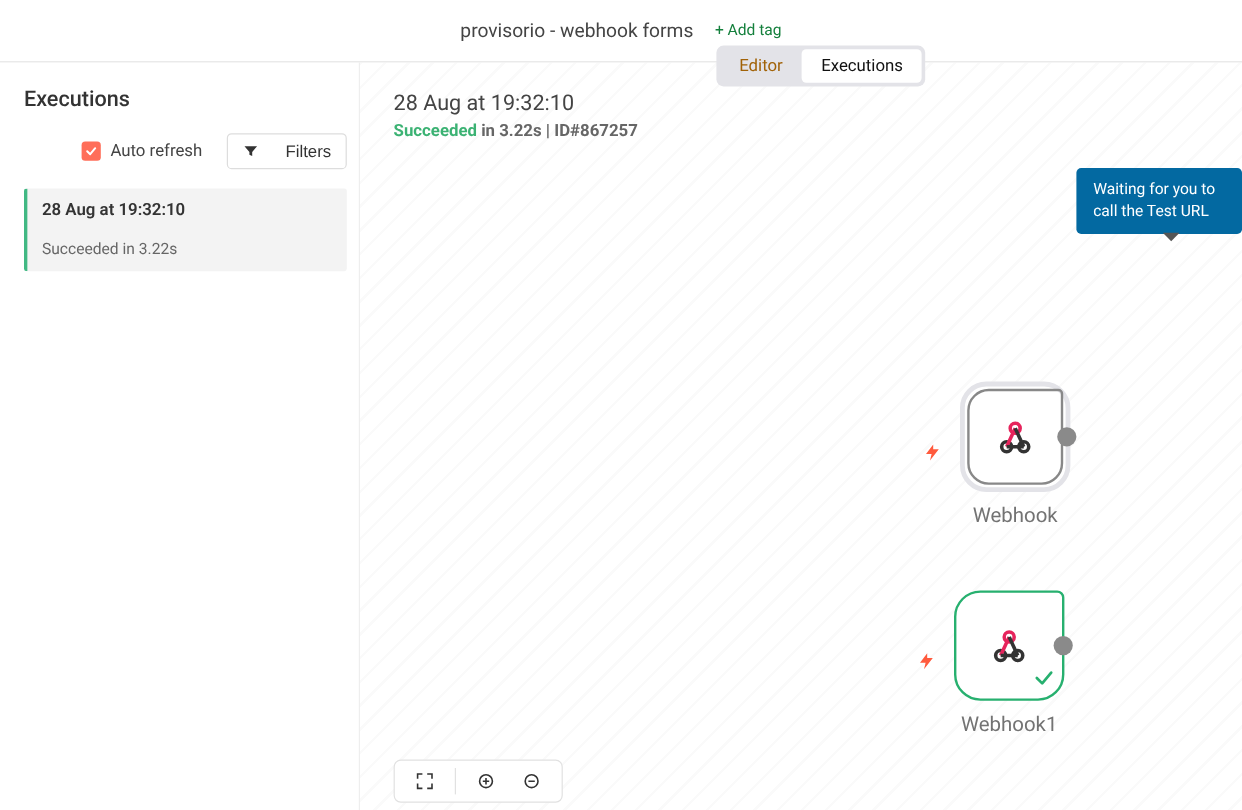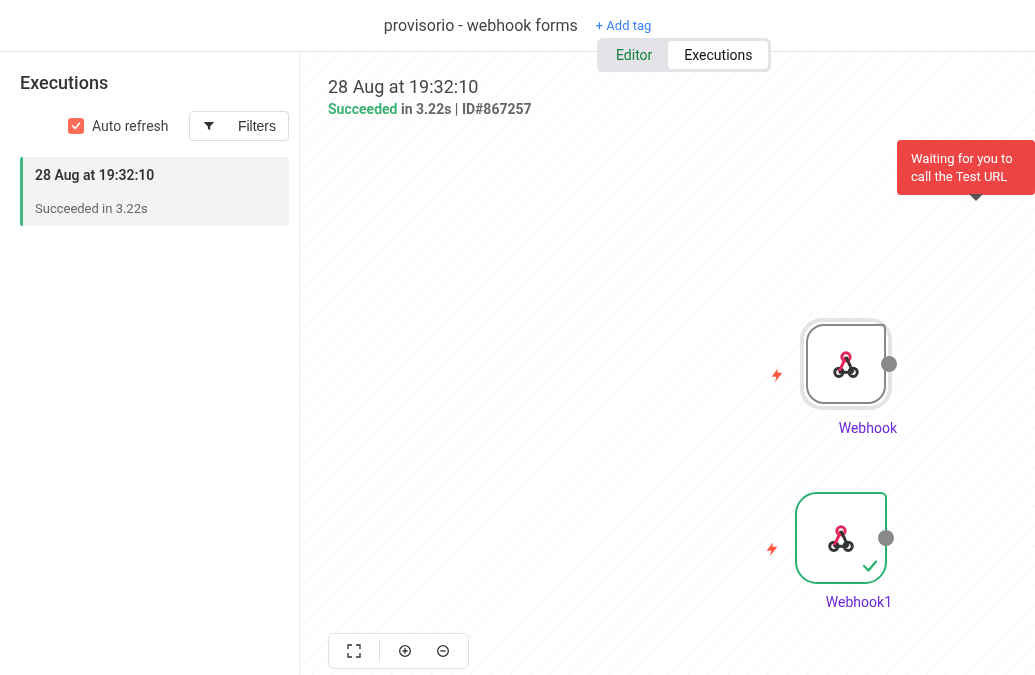--- a/index.html
+++ b/index.html
@@ -1,25 +1,25 @@
 <!DOCTYPE html>
 <html><head>
 <meta charset="utf-8">
 <style>
   * { box-sizing: border-box; margin: 0; padding: 0; }
   body { font-family: -apple-system, BlinkMacSystemFont, "Segoe UI", Roboto, Helvetica, Arial, sans-serif; font-size: 14px; color: #222; width: 1035px; height: 675px; overflow: hidden; background: #fff; position: relative; }
 
   
   .header { height: 52px; border-bottom: 1px solid #e5e5e5; display: flex; align-items: center; padding: 0 20px; background:#fff; position:relative; z-index:5;justify-content:center;}
   .title { font-size: 16px; color: #444; margin-right: 18px; }
-  .add-tag { color: #3b82f6; font-size: 13px; cursor: pointer; }
+  .add-tag { color: #15803d; font-size: 13px; cursor: pointer; }
 
   
   .tabgroup { position: absolute; top: 38px; left: 597px; display: flex; background: #e3e3e8; border-radius: 6px; padding: 3px; z-index: 30;}
-  .tabbtn { padding: 6px 16px; font-size: 14px; color: #15803d; border-radius: 4px; cursor: pointer; }
+  .tabbtn { padding: 6px 16px; font-size: 14px; color: #a16207; border-radius: 4px; cursor: pointer; }
   .tabbtn.active { background: #fff; color: #111; }
 
   
   .layout { display: flex; height: calc(675px - 52px); }
   .sidebar { width: 300px; border-right: 1px solid #eee; padding: 20px 10px 20px 20px; display: flex; flex-direction: column; }
   .side-title { font-size: 18px; font-weight: 500; margin-bottom: 18px; color:#333; }
   .side-row { display: flex; align-items: center; justify-content: space-between; margin-bottom: 16px; }
   .autorefresh { display: flex; align-items: center; gap: 8px; font-size: 14px; color:#444;margin-left:48px; }
   .checkbox { width: 16px; height: 16px; border-radius: 3px; background: #ff6e59; display:inline-flex; align-items:center; justify-content:center; }
   .checkbox svg { width:10px; height:10px; }
@@ -32,30 +32,30 @@
   .canvas { position:absolute; inset:0; }
   .canvas-bg { position:absolute; inset:0; background: repeating-linear-gradient(135deg, rgba(0,0,0,0.018) 0 2px, transparent 2px 14px); }
 
   
   .exec-summary { position: absolute; top: 24px; left: 28px; z-index:4;}
   .exec-summary .line1 { font-size: 18px; color: #444; margin-bottom: 4px;}
   .exec-summary .line2 { font-size: 14px; color: #666; font-weight: bold; }
   .exec-summary .succ { color: #3bb273; }
 
   
-  .tooltip { position:absolute; top:88px; left:597px; background:#ef4444; color:#fff; padding:10px 14px; border-radius:4px; font-size:13px; max-width:170px; line-height:1.35; z-index:20;}
+  .tooltip { position:absolute; top:88px; left:597px; background:#0369a1; color:#fff; padding:10px 14px; border-radius:4px; font-size:13px; max-width:170px; line-height:1.35; z-index:20;}
   .tooltip:after { content:""; position:absolute; bottom:-6px; left:72px; width:0; height:0; border-left:7px solid transparent; border-right:7px solid transparent; border-top:7px solid #555; }
 
   
   .node { position:absolute; width:102px; }
   .node .card { width:92px; height:92px; background:#fff; border:2px solid #ccc; border-radius:22px 6px 22px 22px; display:flex; align-items:center; justify-content:center; position:relative; margin:0 auto;}
   .node.outline .card { border-radius:22px; border:4px solid #e3e3e8; }
   .node .card-inner { width:80px; height:80px; border:2px solid #888; border-radius:18px 4px 18px 18px; display:flex; align-items:center; justify-content:center; }
   .node.success .card { border-color:#27b06f; }
-  .node .label { text-align:right; margin-top:10px; font-size:14px; color:#6d28d9;}
+  .node .label { text-align:center; margin-top:10px; font-size:17px; color:#737373;}
   .node .dot { position:absolute; right:-9px; top:50%; transform:translateY(-50%); width:16px; height:16px; background:#8a8a8a; border-radius:50%; }
   .node .bolt { position:absolute; left:-26px; top:50%; transform:translateY(-50%); color:#ff5a3d; }
   .node .check { position:absolute; right:6px; bottom:4px; color:#27b06f; }
 
   
   .toolbar { position:absolute; bottom:6px; left:28px; display:flex; gap:8px; border:1px solid #e1e1e1; border-radius:6px; padding:6px 10px; background:#fff; z-index:4;}
   .tool-btn { width:30px; height:22px; display:flex; align-items:center; justify-content:center; border-radius:4px; cursor:pointer; color:#444; }
   .sep { width:1px; background:#e1e1e1; margin:0 2px;}
 
   

